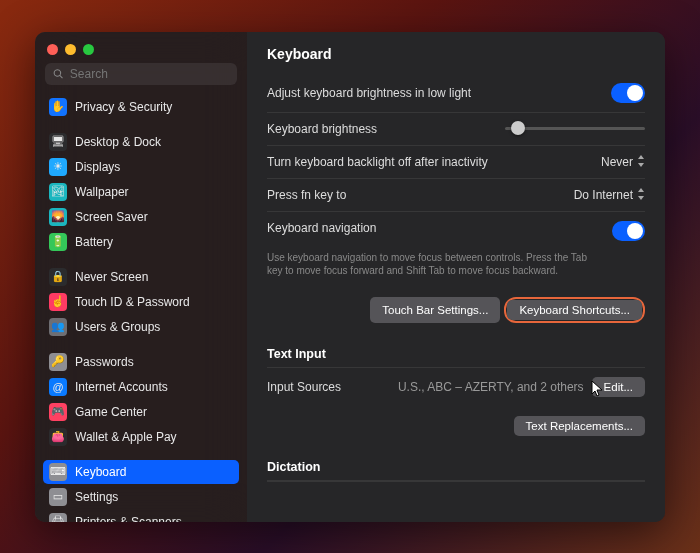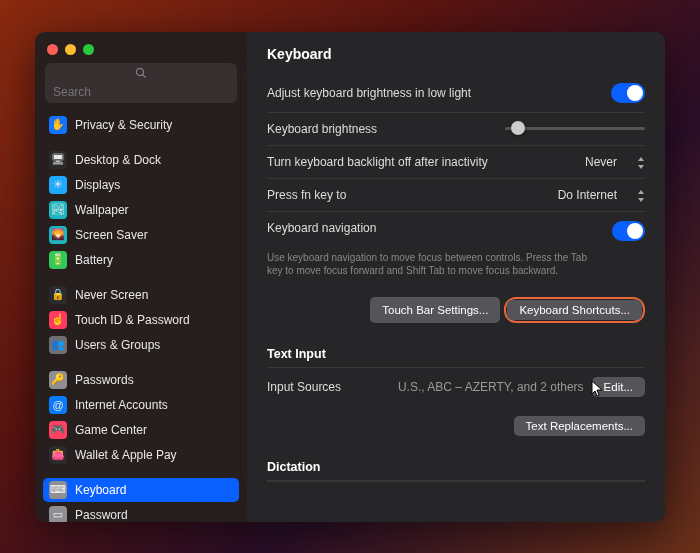--- a/index.html
+++ b/index.html
@@ -31,21 +31,21 @@
 .traffic { display: flex; gap: 7px; padding: 12px 12px 8px; }
 .traffic span { width: 11px; height: 11px; border-radius: 50%; display: block; }
 .tr-red { background: #ff5f57; }
 .tr-yel { background: #febc2e; }
 .tr-grn { background: #28c840; }
 .search {
   margin: 0 10px 8px;
   background: rgba(255,255,255,.08);
   border-radius: 6px;
   display: flex; align-items: center;
-  padding: 4px 8px; gap: 6px; flex-direction: column;
+  padding: 4px 8px; gap: 6px;
 }
 .search input {
   background: transparent; border: none; outline: none;
   color: #ccc; font-size: 12px; width: 100%;
 }
 .search svg { width: 12px; height: 12px; fill: #888; }
 .sidebar-list { padding: 2px 8px; }
 .group-gap { height: 10px; }
 .sidebar-item {
   display: flex; align-items: center; gap: 8px;
@@ -95,21 +95,21 @@
 .toggle.off::after { left: 2px; right: auto; }
 .slider-track {
   width: 140px; height: 3px; background: #555; border-radius: 2px; position: relative;
 }
 .slider-thumb {
   position: absolute; width: 14px; height: 14px; background: #ccc;
   border-radius: 50%; top: -6px; left: 6px;
   box-shadow: 0 1px 3px rgba(0,0,0,.5);
 }
 .popup {
-  color: #ddd; font-size: 12px; display: flex; align-items: flex-end; gap: 20px;
+  color: #ddd; font-size: 12px; display: flex; align-items: flex-start; gap: 4px;
   cursor: pointer;
 }
 .popup svg { width: 8px; height: 12px; fill: #aaa; }
 .section-title {
   color: #fff; font-size: 12.5px; font-weight: 600;
   padding: 18px 0 6px;
 }
 .btn {
   background: #555458; color: #fff; border: none;
   border-radius: 5px; padding: 4px 12px; font-size: 11.5px;
@@ -204,21 +204,21 @@
           <span class="icn" style="background: rgb(43, 43, 45);">👛</span>
           <span>Wallet &amp; Apple Pay</span>
         </div>
         <div class="group-gap"></div>
         <div class="sidebar-item selected">
           <span class="icn" style="background: rgb(142, 142, 147);">⌨</span>
           <span>Keyboard</span>
         </div>
         <div class="sidebar-item">
           <span class="icn" style="background: rgb(142, 142, 147);">▭</span>
-          <span>Password</span>
+          <span>Settings</span>
         </div>
         <div class="sidebar-item">
           <span class="icn" style="background: rgb(142, 142, 147);">🖨</span>
           <span>Printers &amp; Scanners</span>
         </div>
       </div>
   </div>
 
   <div class="main">
     <div class="title">Keyboard</div>

